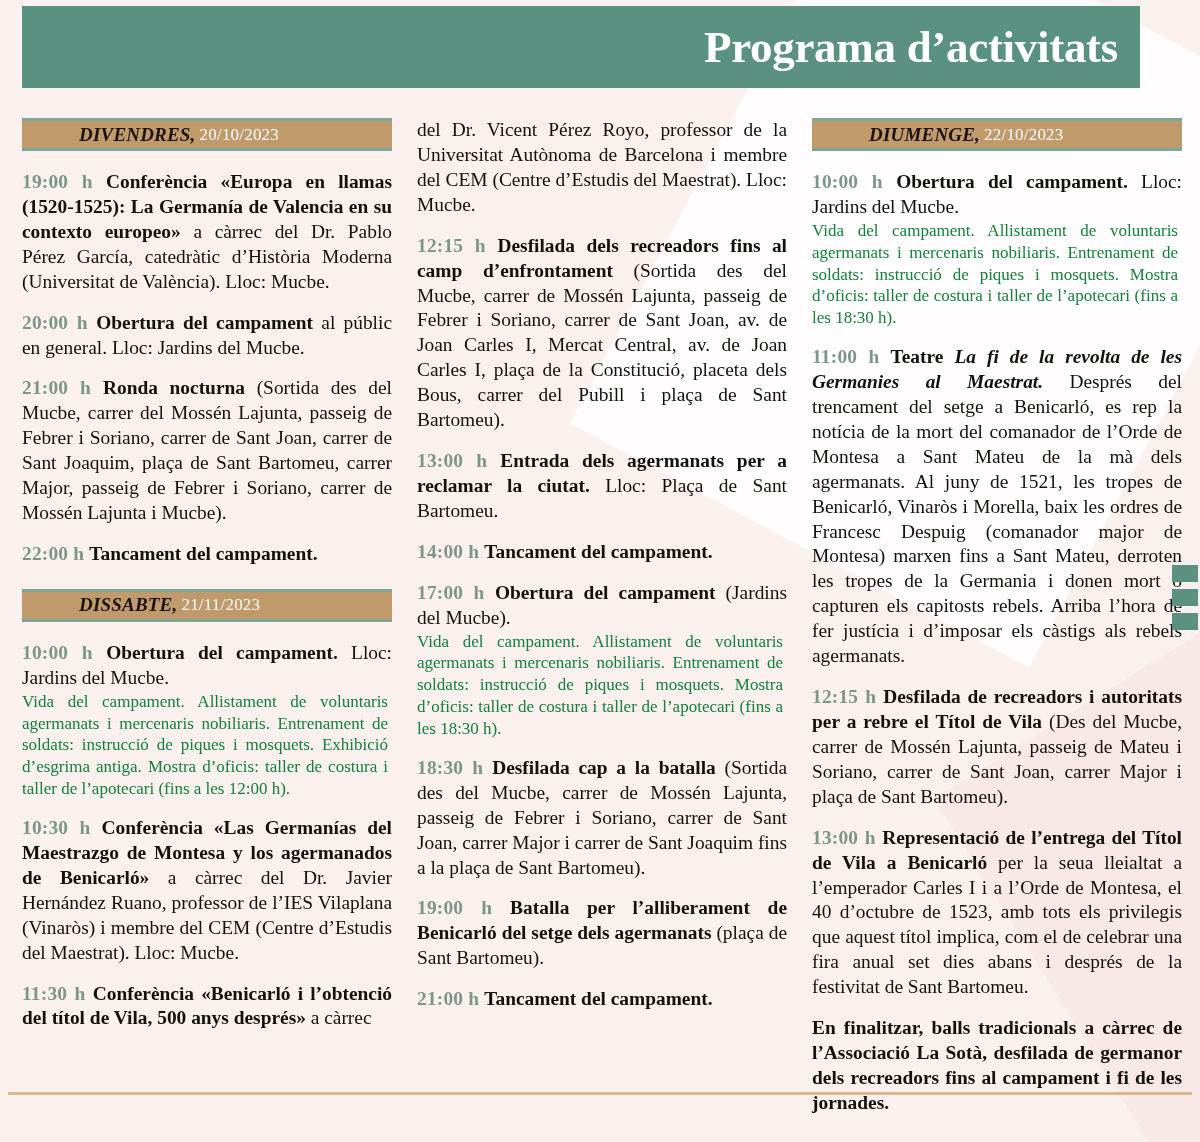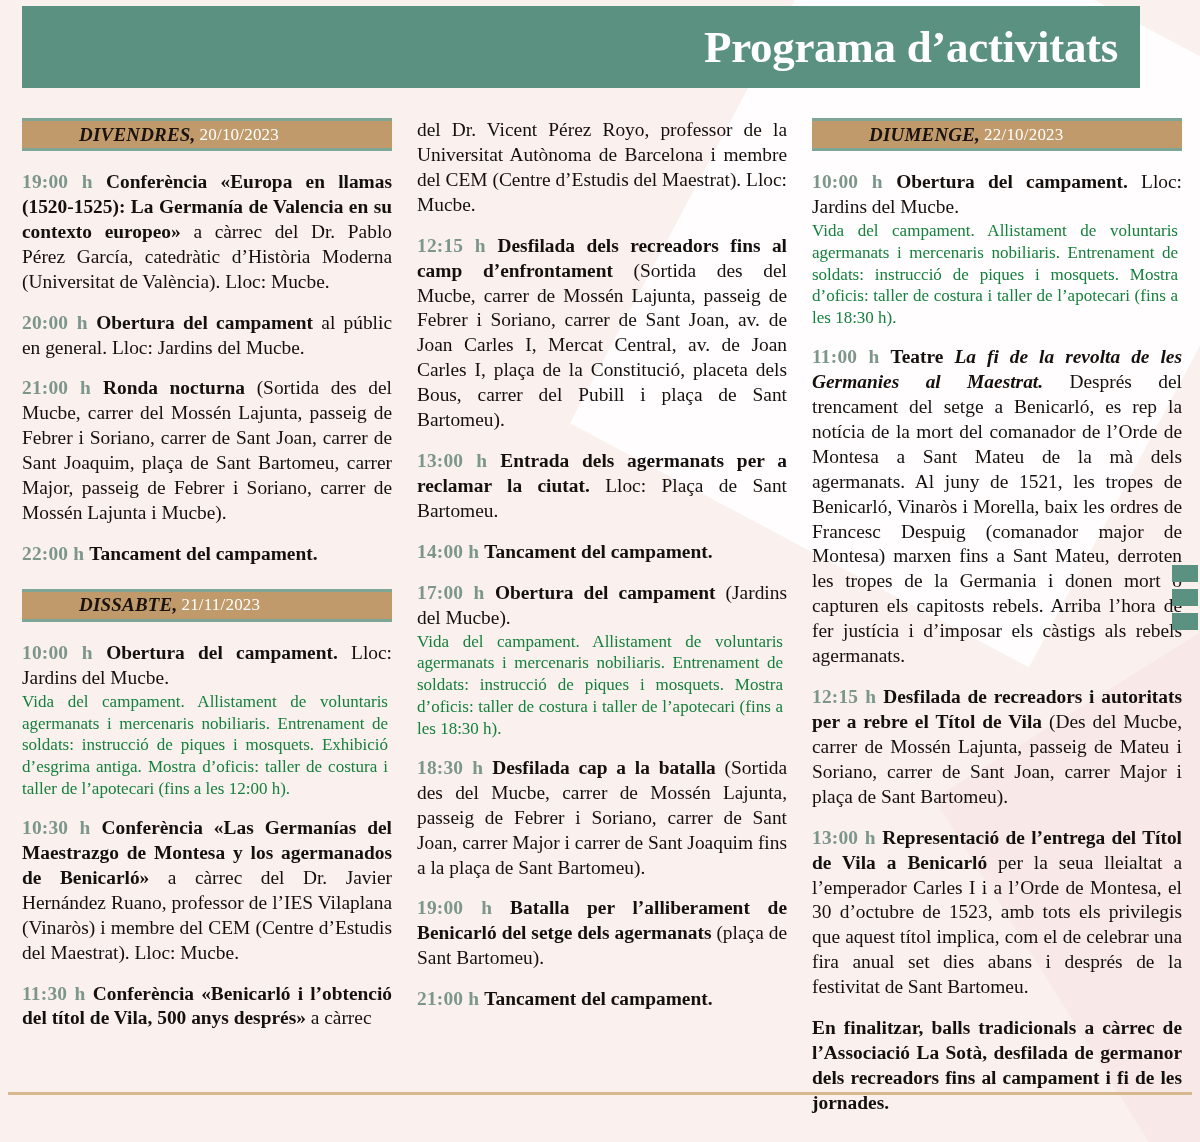--- a/index.html
+++ b/index.html
@@ -219,19 +219,19 @@
       </div>
     <div class="col col-3">
         <div class="day-banner">
           <span class="day-name">DIUMENGE,</span>
           <span class="day-date">22/10/2023</span>
         </div>
         <p class="entry"><span class="time">10:00 h </span><span class="b">Obertura del campament.</span><span> Lloc: Jardins del Mucbe.</span></p>
         <p class="cont" style="margin-top: -16px;"><span>Vida del campament. Allistament de voluntaris agermanats i mercenaris nobiliaris. Entrenament de soldats: instrucció de piques i mosquets. Mostra d’oficis: taller de costura i taller de l’apotecari (fins a les 18:30 h).</span></p>
         <p class="entry"><span class="time">11:00 h </span><span class="b">Teatre </span><span class="bi">La fi de la revolta de les Germanies al Maestrat.</span><span> Després del trencament del setge a Benicarló, es rep la notícia de la mort del comanador de l’Orde de Montesa a Sant Mateu de la mà dels agermanats. Al juny de 1521, les tropes de Benicarló, Vinaròs i Morella, baix les ordres de Francesc Despuig (comanador major de Montesa) marxen fins a Sant Mateu, derroten les tropes de la Germania i donen mort o capturen els capitosts rebels. Arriba l’hora de fer justícia i d’imposar els càstigs als rebels agermanats.</span></p>
         <p class="entry"><span class="time">12:15 h </span><span class="b">Desfilada de recreadors i autoritats per a rebre el Títol de Vila</span><span> (Des del Mucbe, carrer de Mossén Lajunta, passeig de Mateu i Soriano, carrer de Sant Joan, carrer Major i plaça de Sant Bartomeu).</span></p>
-        <p class="entry"><span class="time">13:00 h </span><span class="b">Representació de l’entrega del Títol de Vila a Benicarló</span><span> per la seua lleialtat a l’emperador Carles I i a l’Orde de Montesa, el 30 d’octubre de 1523, amb tots els privilegis que aquest títol implica, com el de celebrar una fira anual set dies abans i després de la festivitat de Sant Bartomeu.</span></p>
+        <p class="entry"><span class="time">13:00 h </span><span class="b">Representació de l’entrega del Títol de Vila a Benicarló</span><span> per la seua lleialtat a l’emperador Carles I i a l’Orde de Montesa, el 40 d’octubre de 1523, amb tots els privilegis que aquest títol implica, com el de celebrar una fira anual set dies abans i després de la festivitat de Sant Bartomeu.</span></p>
         <p class="entry"><span class="b">En finalitzar, balls tradicionals a càrrec de l’Associació La Sotà, desfilada de germanor dels recreadors fins al campament i fi de les jornades.</span></p>
       </div>
   </div>
 
   <div class="bottom-rule"></div>
 </div>
 
 </body></html>

